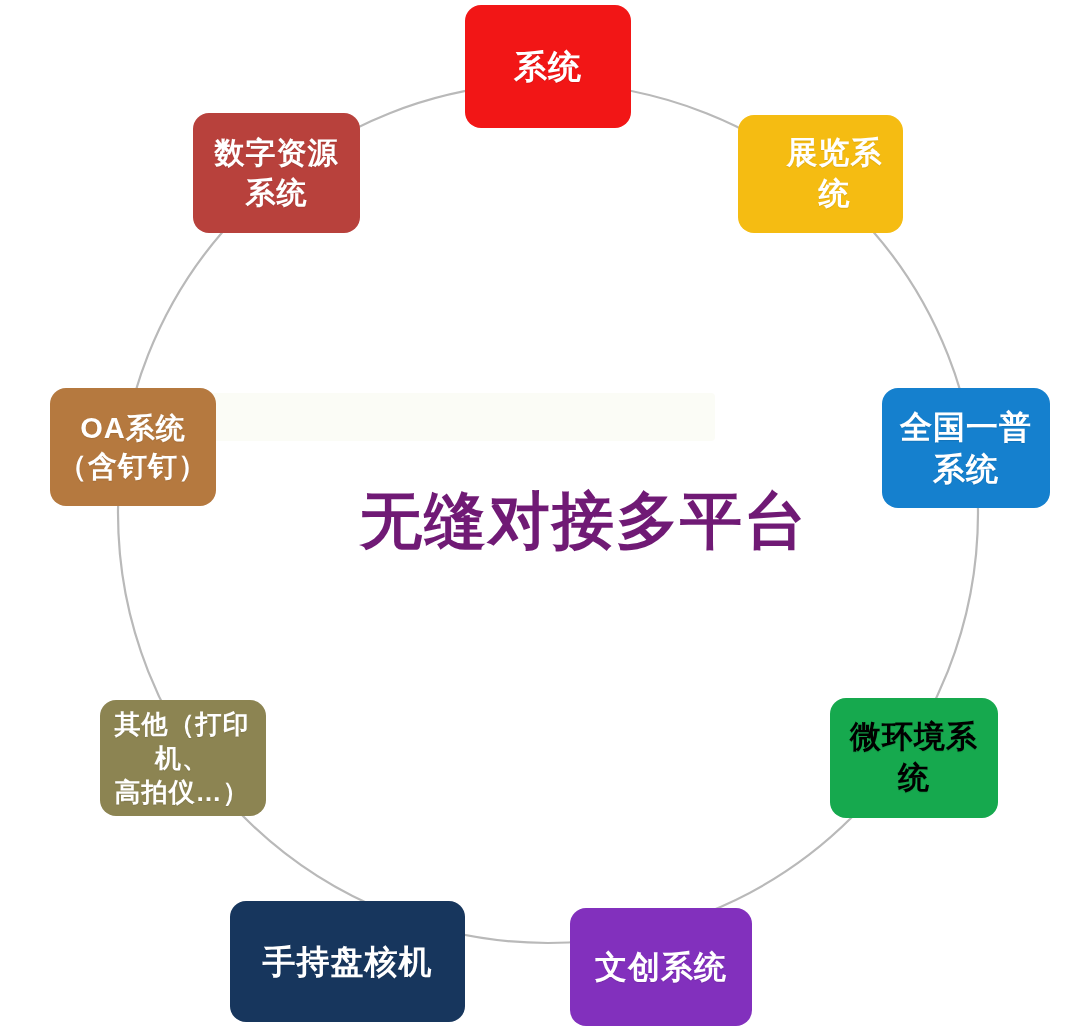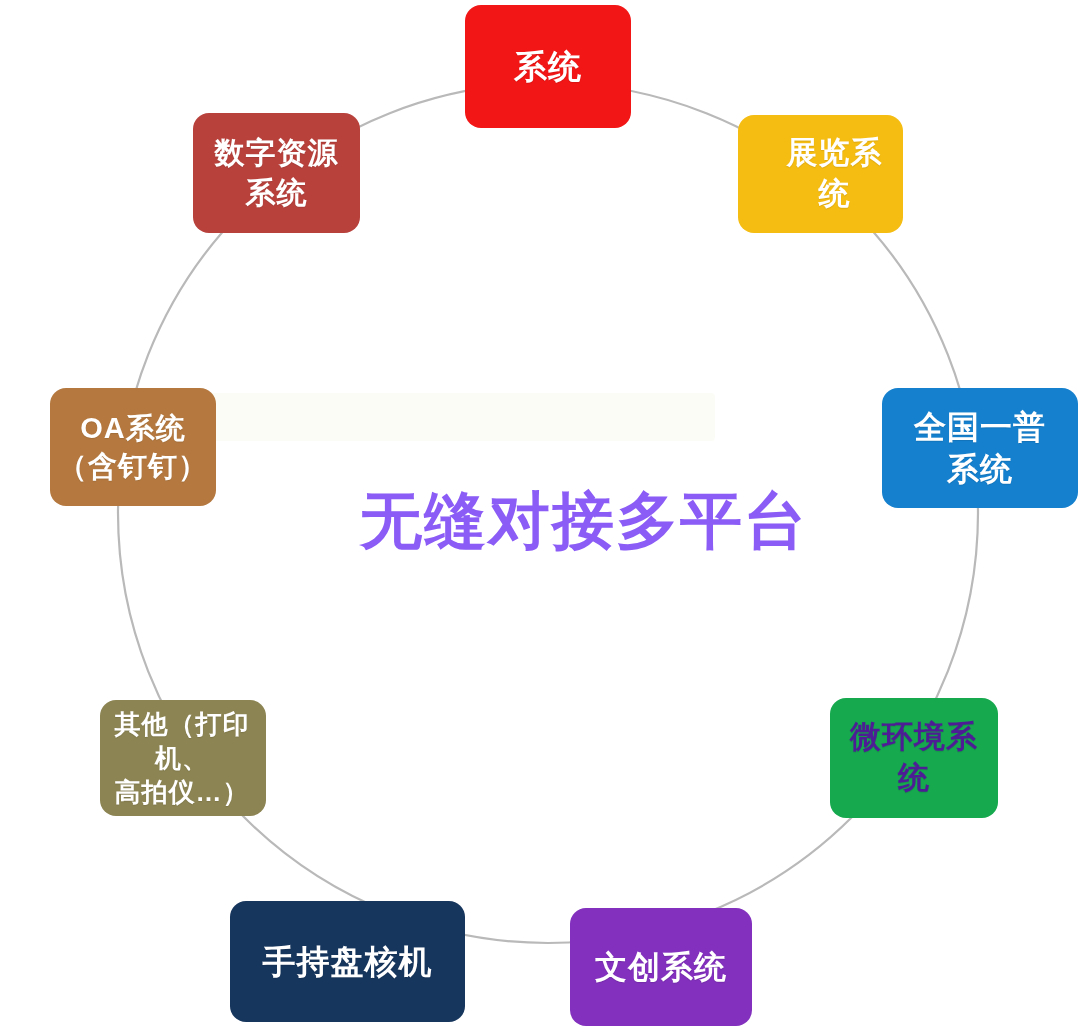--- a/index.html
+++ b/index.html
@@ -65,61 +65,61 @@
     text-shadow: 0 1px 1px rgba(0,0,0,0.10);
   }
   .node span {
     display: block;
     width: 100%;
   }
 
   
   #node-wenbao   { left: 465px; top: 5px;   width: 166px; height: 123px; font-size: 33px; }
   #node-zhanlan  { left: 738px; top: 115px; width: 165px; height: 118px; font-size: 31px; }
-  #node-quanguo  { left: 882px; top: 388px; width: 196px; height: 120px; font-size: 32px; }
+  #node-quanguo  { left: 882px; top: 388px; width: 168px; height: 120px; font-size: 32px; }
   #node-weihuan  { left: 830px; top: 698px; width: 168px; height: 120px; font-size: 31px; }
   #node-wenchuang{ left: 570px; top: 908px; width: 182px; height: 118px; font-size: 32px; }
   #node-shouchi  { left: 230px; top: 901px; width: 235px; height: 121px; font-size: 33px; }
   #node-qita     { left: 100px; top: 700px; width: 166px; height: 116px; font-size: 26px; padding-left: 6px; }
   #node-oa       { left: 50px;  top: 388px; width: 166px; height: 118px; font-size: 29px; text-align: center; }
   #node-shuzi    { left: 193px; top: 113px; width: 167px; height: 120px; font-size: 30px; }
 </style>
 </head>
 <body>
 
 <div id="canvas" style="background: rgb(255, 255, 255);">
 
   <div class="faint-band"></div>
 
   <svg class="ring-svg" viewBox="0 0 1080 1026" xmlns="http://www.w3.org/2000/svg">
     <circle cx="548" cy="513" r="430" fill="none" stroke="#b9b9b9" stroke-width="2.2"></circle>
   </svg>
 
-  <div class="center-title" style="color: #8b5cf6;">无缝对接多平台</div>
+  <div class="center-title" style="color: #701a75;">无缝对接多平台</div>
 
   <div class="node" id="node-wenbao" style="background: rgb(242, 22, 22); color: rgb(255, 255, 255);">
     <span>
       <span>系统</span>
     </span>
   </div>
 
   <div class="node" id="node-zhanlan" style="background: rgb(245, 188, 18); color: rgb(255, 255, 255); padding-left: 36px;">
     <span>
       <span>展览系统</span>
     </span>
   </div>
 
   <div class="node" id="node-quanguo" style="background: rgb(21, 128, 206); color: rgb(255, 255, 255);">
     <span>
       <span>全国一普</span>
       <span>系统</span>
     </span>
   </div>
 
-  <div class="node" id="node-weihuan" style="background: rgb(22, 169, 78); color: #4c1d95;">
+  <div class="node" id="node-weihuan" style="background: rgb(22, 169, 78); color: #000000;">
     <span>
       <span>微环境系</span>
       <span>统</span>
     </span>
   </div>
 
   <div class="node" id="node-wenchuang" style="background: rgb(130, 48, 189); color: rgb(255, 255, 255);">
     <span>
       <span>文创系统</span>
     </span>

